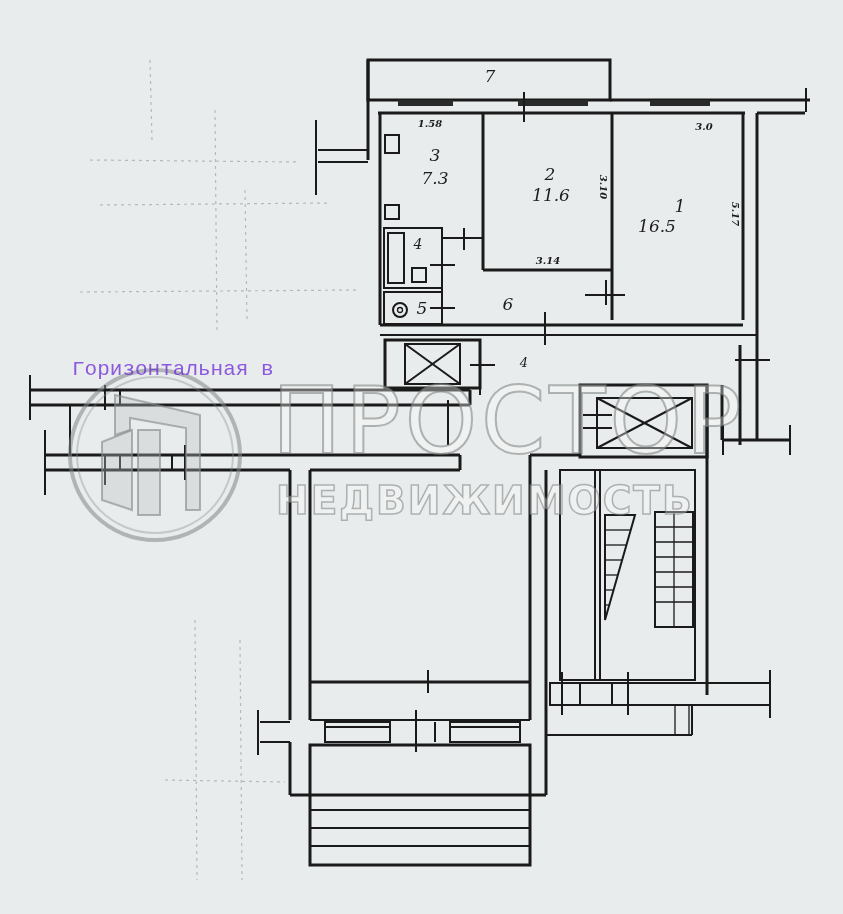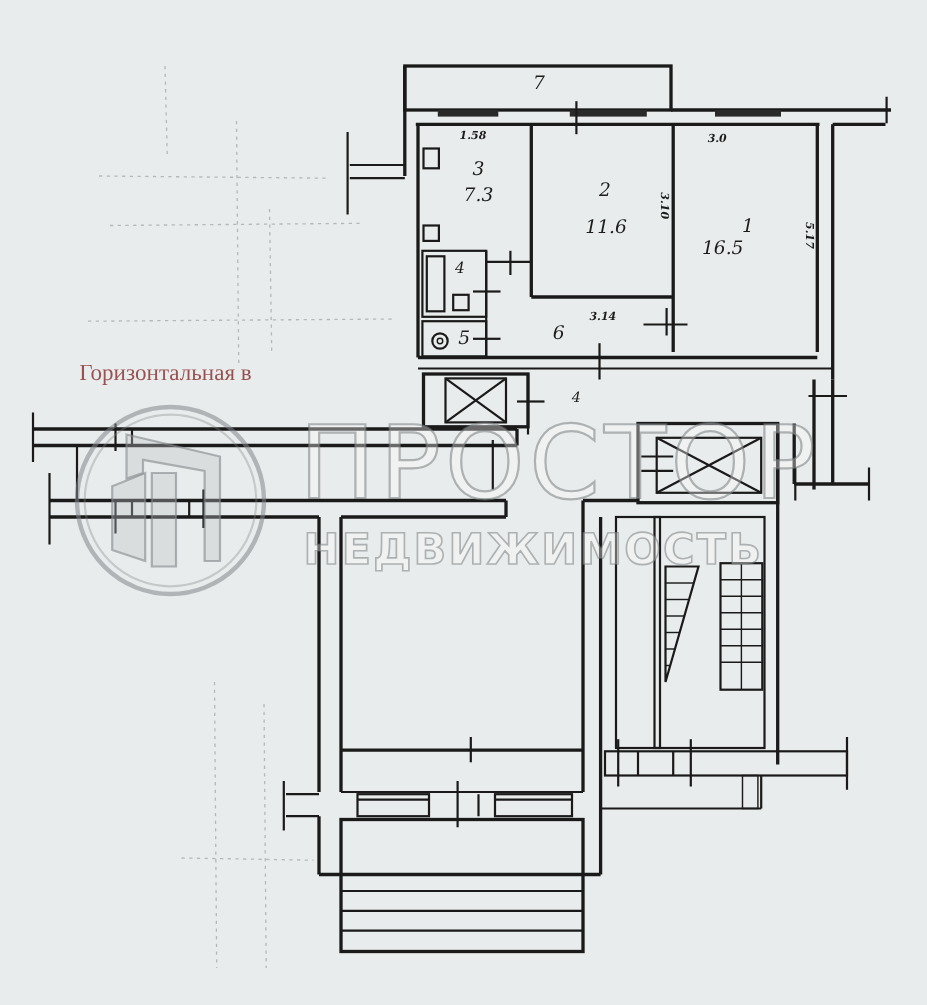--- a/index.html
+++ b/index.html
@@ -3,21 +3,21 @@
 <meta charset="utf-8">
 <style>
   html,body{margin:0;padding:0;}
   body{width:843px;height:914px;background:#e9ecec;overflow:hidden;position:relative;font-family:"DejaVu Sans",sans-serif;}
   #plan{position:absolute;left:0;top:0;width:843px;height:914px;}
   .lbl{position:absolute;font-family:"DejaVu Serif",serif;color:#1c1c1c;font-style:italic;line-height:1;transform:translate(-50%,-50%);white-space:nowrap;}
   .room-num{font-size:17px;}
   .room-area{font-size:17px;}
   .dim{font-size:10px;font-weight:bold;}
   .dim.v{transform:translate(-50%,-50%) rotate(90deg);}
-  .faded{position:absolute;font-family:Liberation Serif, serif;color:#7f1d1d;opacity:.75;white-space:nowrap;}
+  .faded{position:absolute;font-family:Liberation Mono, monospace;color:#6d28d9;opacity:.75;white-space:nowrap;margin-top:32px;}
   .wm-title{position:absolute;left:272px;top:368px;font-family:"DejaVu Sans",sans-serif;font-weight:normal;font-size:92px;letter-spacing:4px;color:rgba(255,255,255,.35);-webkit-text-stroke:2px rgba(120,125,128,.55);}
   .wm-sub{position:absolute;left:276px;top:478px;font-family:"DejaVu Sans",sans-serif;font-weight:bold;font-size:39px;letter-spacing:2px;color:rgba(255,255,255,.35);-webkit-text-stroke:1.5px rgba(120,125,128,.55);}
 </style>
 </head>
 <body>
 
 <div id="plan">
   <svg width="843" height="914" viewBox="0 0 843 914">
     <defs>
       <style>
@@ -197,25 +197,25 @@
 
 <div class="faded" style="left:72px;top:326px;font-size:21px;">Горизонтальная  в</div>
 
 <div class="lbl room-num" style="left:490px;top:76px;">7</div>
 
 <div class="lbl dim" style="left:430px;top:124px;">1.58</div>
 <div class="lbl room-num" style="left:435px;top:155px;">3</div>
 <div class="lbl room-area" style="left:435px;top:178px;font-style:italic;">7.3</div>
 
 <div class="lbl room-num" style="left:550px;top:174px;">2</div>
-<div class="lbl room-area" style="left:551px;top:195px;margin-top:12px;">11.6</div>
+<div class="lbl room-area" style="left:551px;top:195px;">11.6</div>
 <div class="lbl dim v" style="left:603px;top:187px;">3.10</div>
-<div class="lbl dim" style="left:548px;top:261px;margin-top:28px;">3.14</div>
-
-<div class="lbl dim" style="left:652px;top:127px;">3.0</div>
+<div class="lbl dim" style="left:548px;top:261px;">3.14</div>
+
+<div class="lbl dim" style="left:704px;top:127px;">3.0</div>
 <div class="lbl room-num" style="left:680px;top:206px;">1</div>
 <div class="lbl room-area" style="left:657px;top:226px;">16.5</div>
 <div class="lbl dim v" style="left:735px;top:214px;">5.17</div>
 
 <div class="lbl room-num" style="left:418px;top:244px;font-size:14px;">4</div>
 <div class="lbl room-num" style="left:422px;top:308px;">5</div>
 <div class="lbl room-num" style="left:508px;top:304px;">6</div>
 <div class="lbl room-num" style="left:524px;top:362px;font-size:13px;">4</div>
 
 <div class="wm-title">ПРОСТОР</div>

